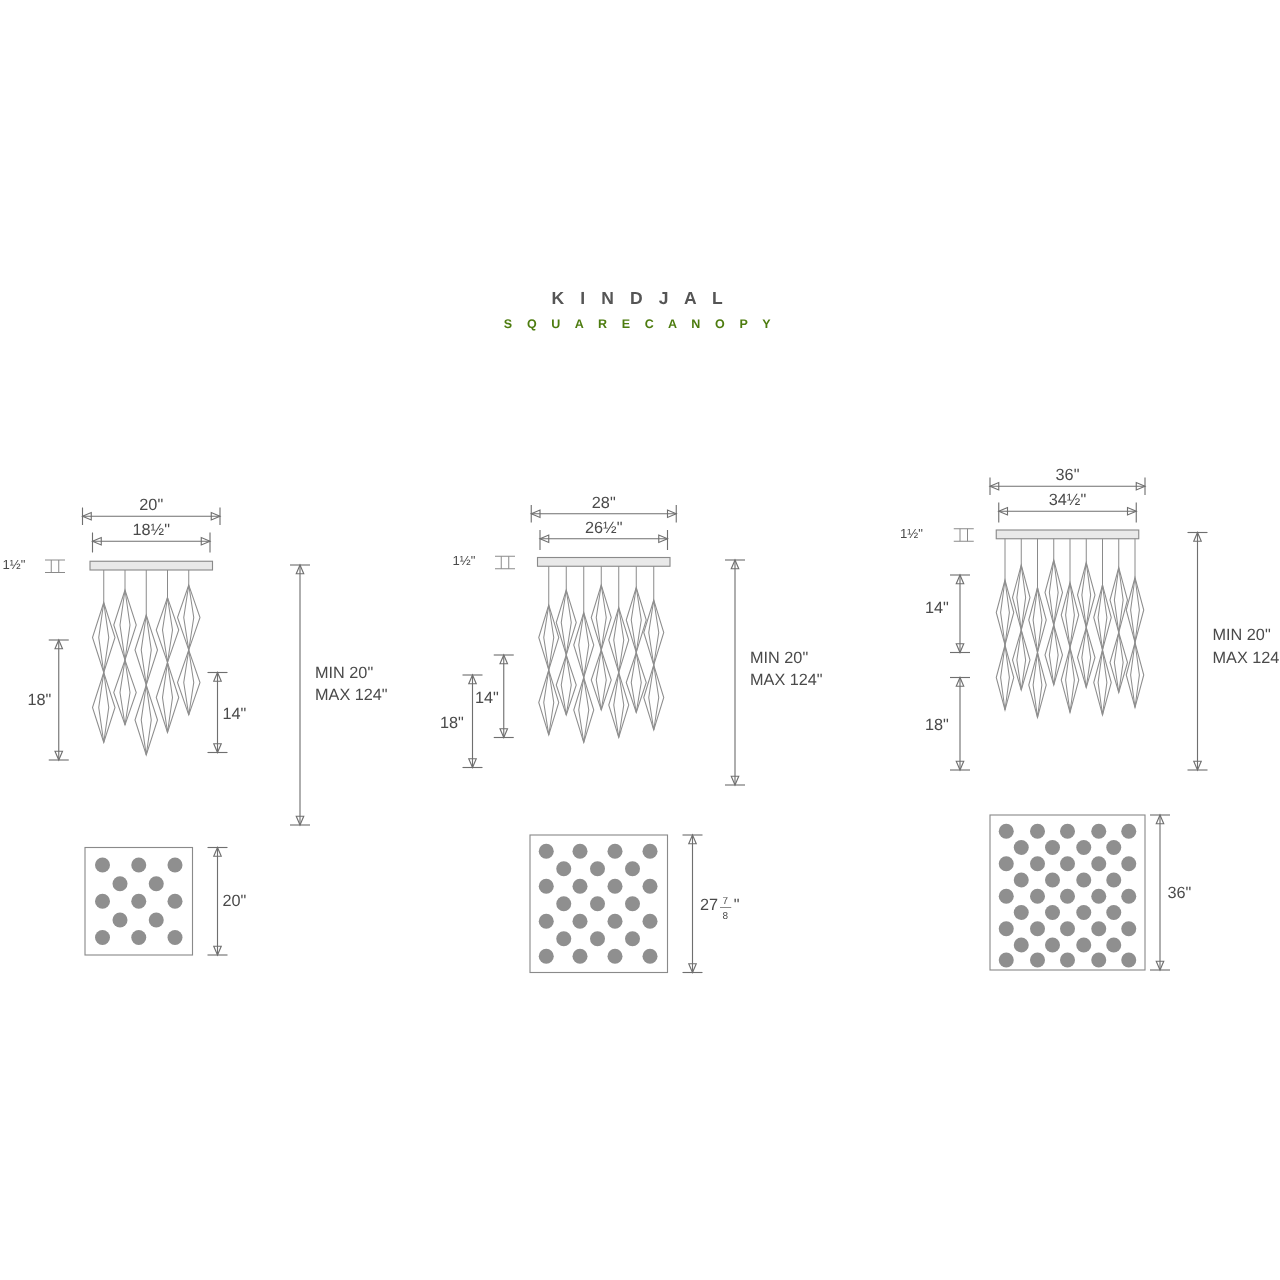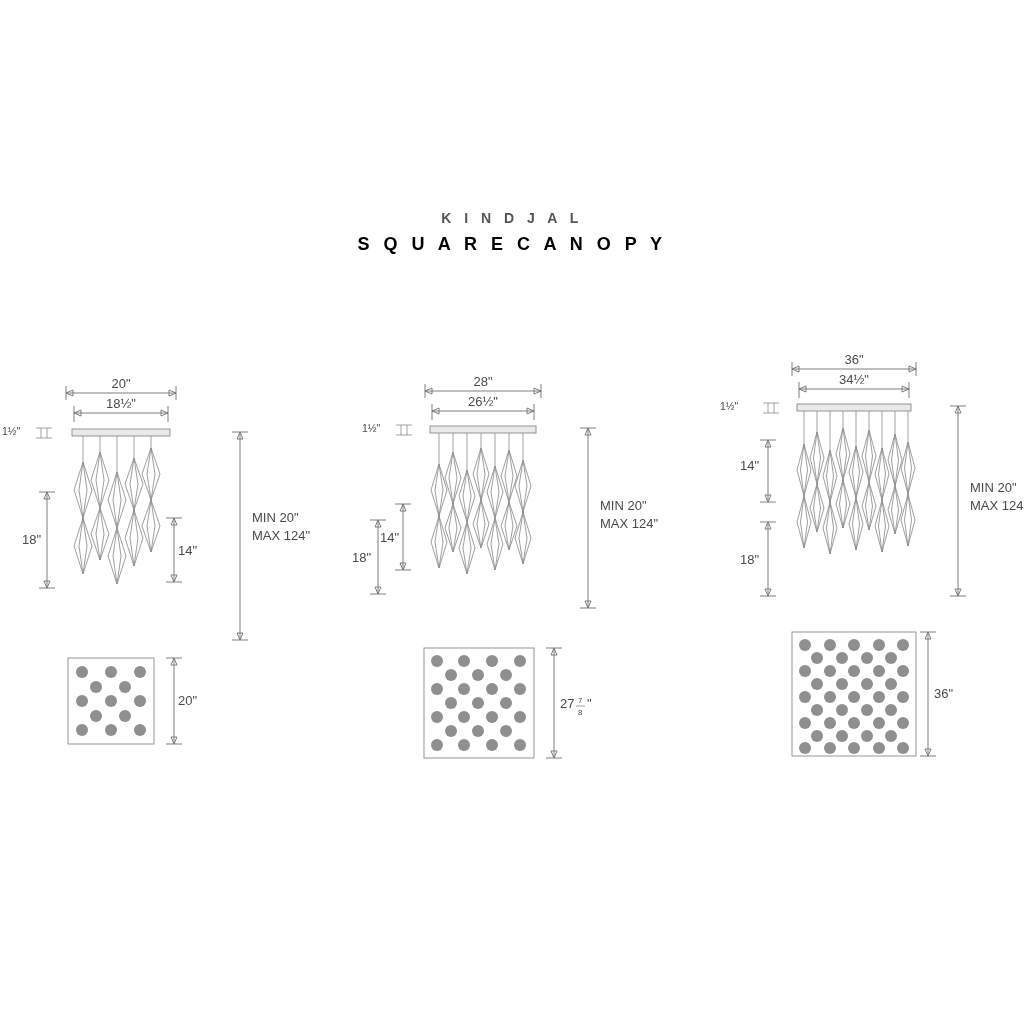--- a/index.html
+++ b/index.html
@@ -11,38 +11,39 @@
     width: 1024px;
     height: 1024px;
     font-family: "Liberation Sans", sans-serif;
     color: #4a4a4a;
     position: relative;
     overflow: hidden;
   }
   .page {
     position: absolute;
     inset: 0;
+    margin-top: 20px;
   }
   .title-block {
     position: absolute;
     top: 210px;
     left: 0;
     width: 100%;
     text-align: center;
   }
   .title-line1 {
     font-size: 14px;
     letter-spacing: 4.5px;
     color: #555;
     font-weight: bold;
   }
   .title-line2 {
-    font-size: 18px;
+    font-size: 10px;
     letter-spacing: 4.5px;
-    color: #000000;
+    color: #4d7c0f;
     font-weight: bold;
     margin-top: 8px;
   }
   .variant {
     position: absolute;
     top: 340px;
     height: 500px;
   }
   .v1 { left: 0px;   width: 340px; }
   .v2 { left: 340px; width: 340px; }

